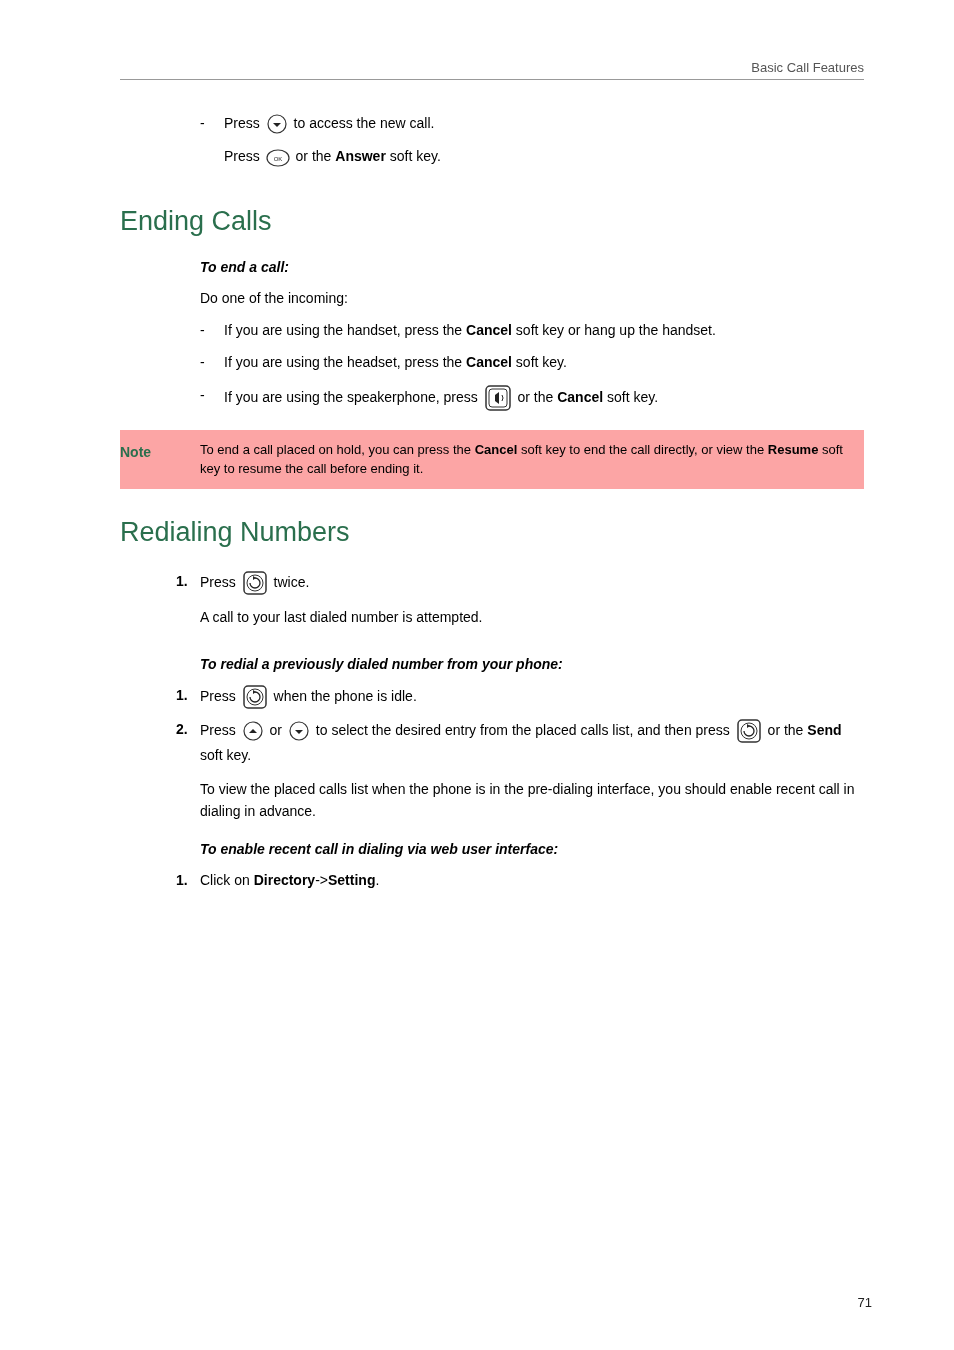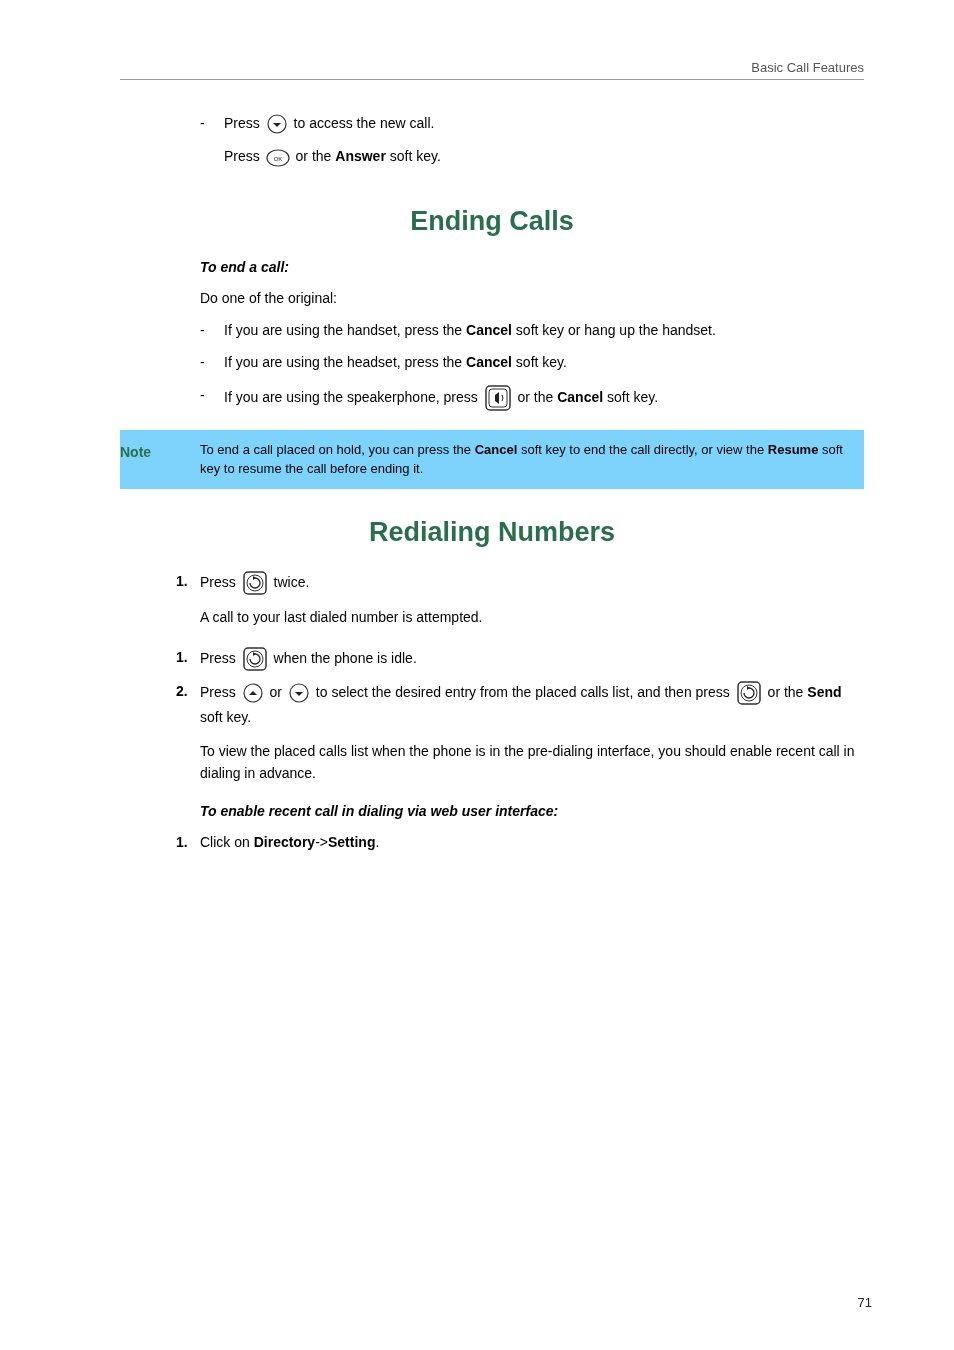--- a/index.html
+++ b/index.html
@@ -25,23 +25,22 @@
     border-bottom: 1px solid #999;
     padding-bottom: 4px;
     margin-bottom: 32px;
   }
   .content {
     padding-left: 80px; 
   }
   .heading {
     color: #2a6f4d;
     font-size: 27px;
-    font-weight: bold;
+    font-weight: normal;
     margin: 28px 0 22px -80px;
-    text-align: center;
   }
   .subhead {
     font-weight: bold;
     margin: 18px 0 12px 0;
     font-style: italic;
   }
   .para {
     margin: 10px 0;
     line-height: 1.6;
   }
@@ -70,21 +69,21 @@
   }
   .pseudo-num .num {
     width: 24px;
     flex: 0 0 24px;
     font-weight: bold;
   }
   .pseudo-num .body {
     flex: 1;
   }
   .note-box {
-    background: #7dd3fc;
+    background: #fca5a5;
     display: flex;
     padding: 10px 18px 10px 0;
     margin: 18px 0 26px -80px;
     line-height: 1.5;
   }
   .note-label {
     color: #2a6f4d;
     font-weight: bold;
     width: 80px;
     flex: 0 0 80px;
@@ -148,21 +147,21 @@
             <span>soft key.</span>
           </div>
 
         </div>
       </div>
     </div>
 
     <div class="heading">Ending Calls</div>
 
     <div class="subhead">To end a call:</div>
-    <div class="para">Do one of the original:</div>
+    <div class="para">Do one of the incoming:</div>
 
     <div class="dashlist">
       <div class="dash-item">
         <div class="dash-marker">-</div>
         <div class="dash-body">
           <span>If you are using the handset, press the</span>
           <span> </span><span class="bold">Cancel</span><span> </span>
           <span>soft key or hang up the handset.</span>
         </div>
       </div>
@@ -219,20 +218,21 @@
               <rect x="5" y="5" width="16" height="16" rx="8" ry="8" fill="none" stroke="#333" stroke-width="1"></rect>
               <path d="M13 8 A5 5 0 1 1 8 13" fill="none" stroke="#222" stroke-width="1.3"></path>
               <path d="M11 6 L14 8 L11 10 Z" fill="#222"></path>
             </svg>
         </span>
         <span>twice.</span>
         <div class="para">A call to your last dialed number is attempted.</div>
       </div>
     </div>
 
+    <div class="subhead">To redial a previously dialed number from your phone:</div>
 
     <div class="pseudo-num">
       <div class="num"><span>1.</span></div>
       <div class="body">
         <span>Press</span>
         <span class="icon">
           <svg width="26" height="26">
               <rect x="2" y="2" width="22" height="22" rx="4" ry="4" fill="none" stroke="#333" stroke-width="1.5"></rect>
               <rect x="5" y="5" width="16" height="16" rx="8" ry="8" fill="none" stroke="#333" stroke-width="1"></rect>
               <path d="M13 8 A5 5 0 1 1 8 13" fill="none" stroke="#222" stroke-width="1.3"></path>

